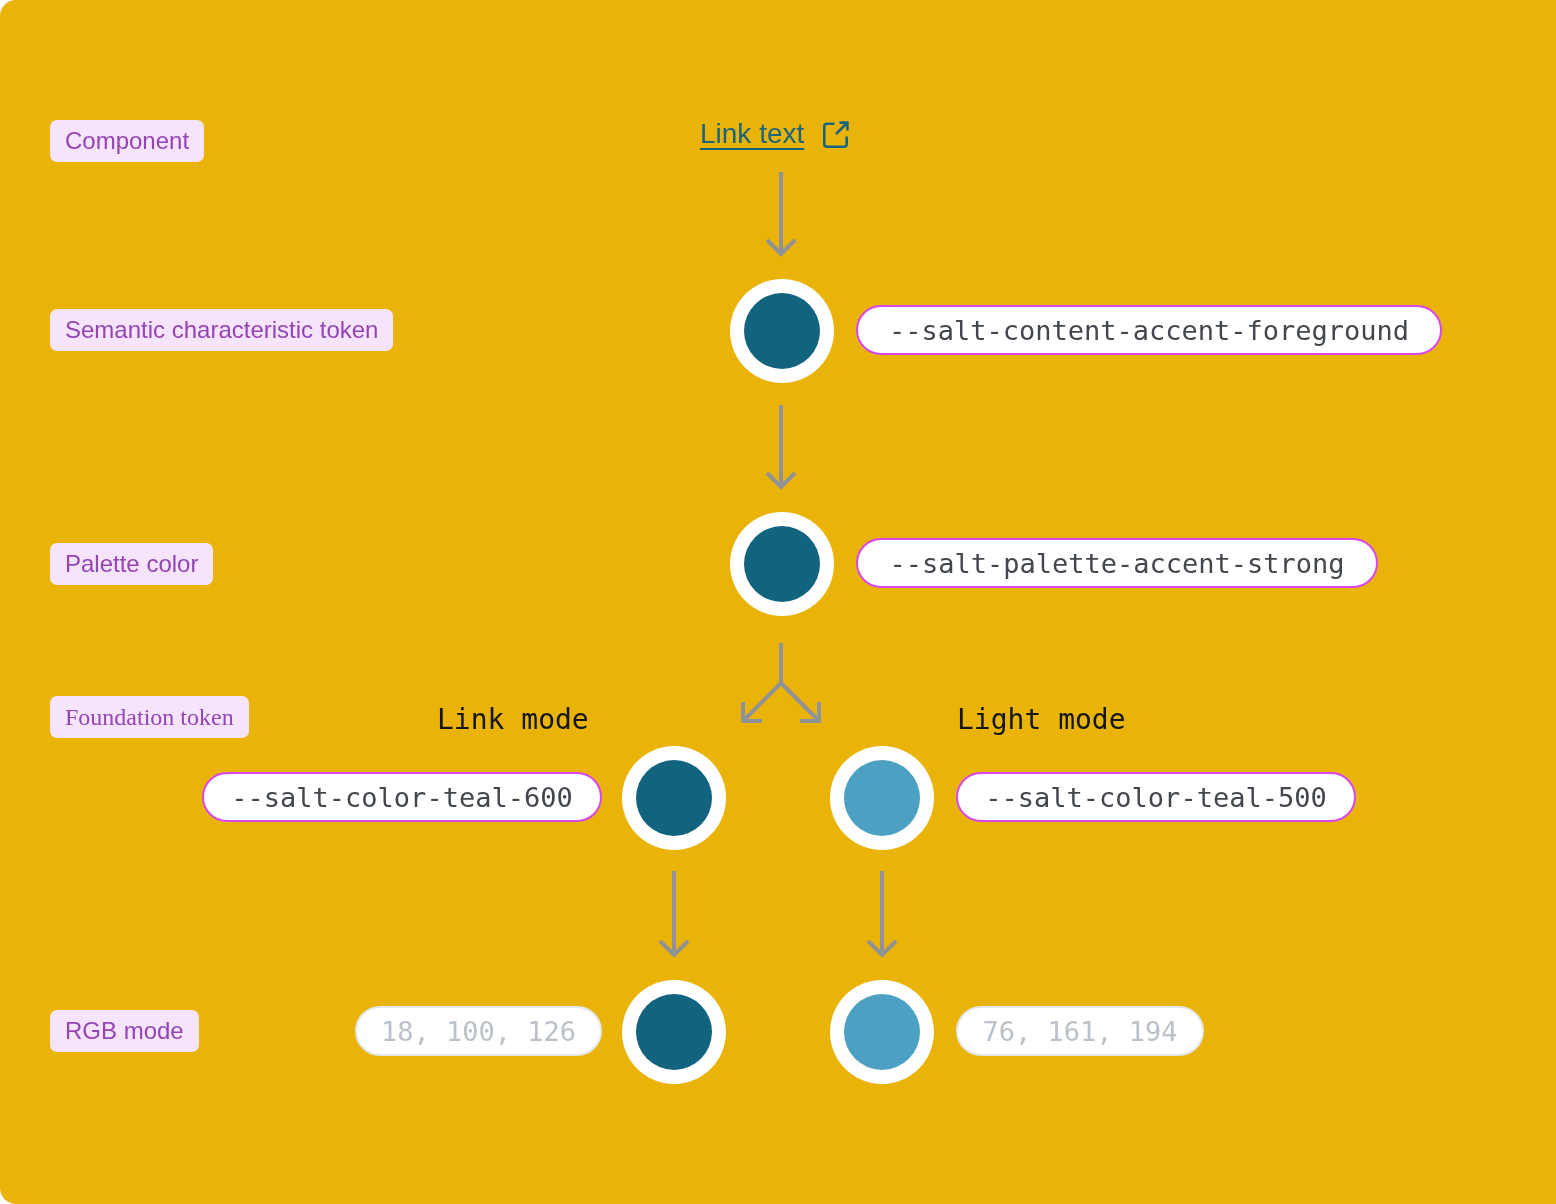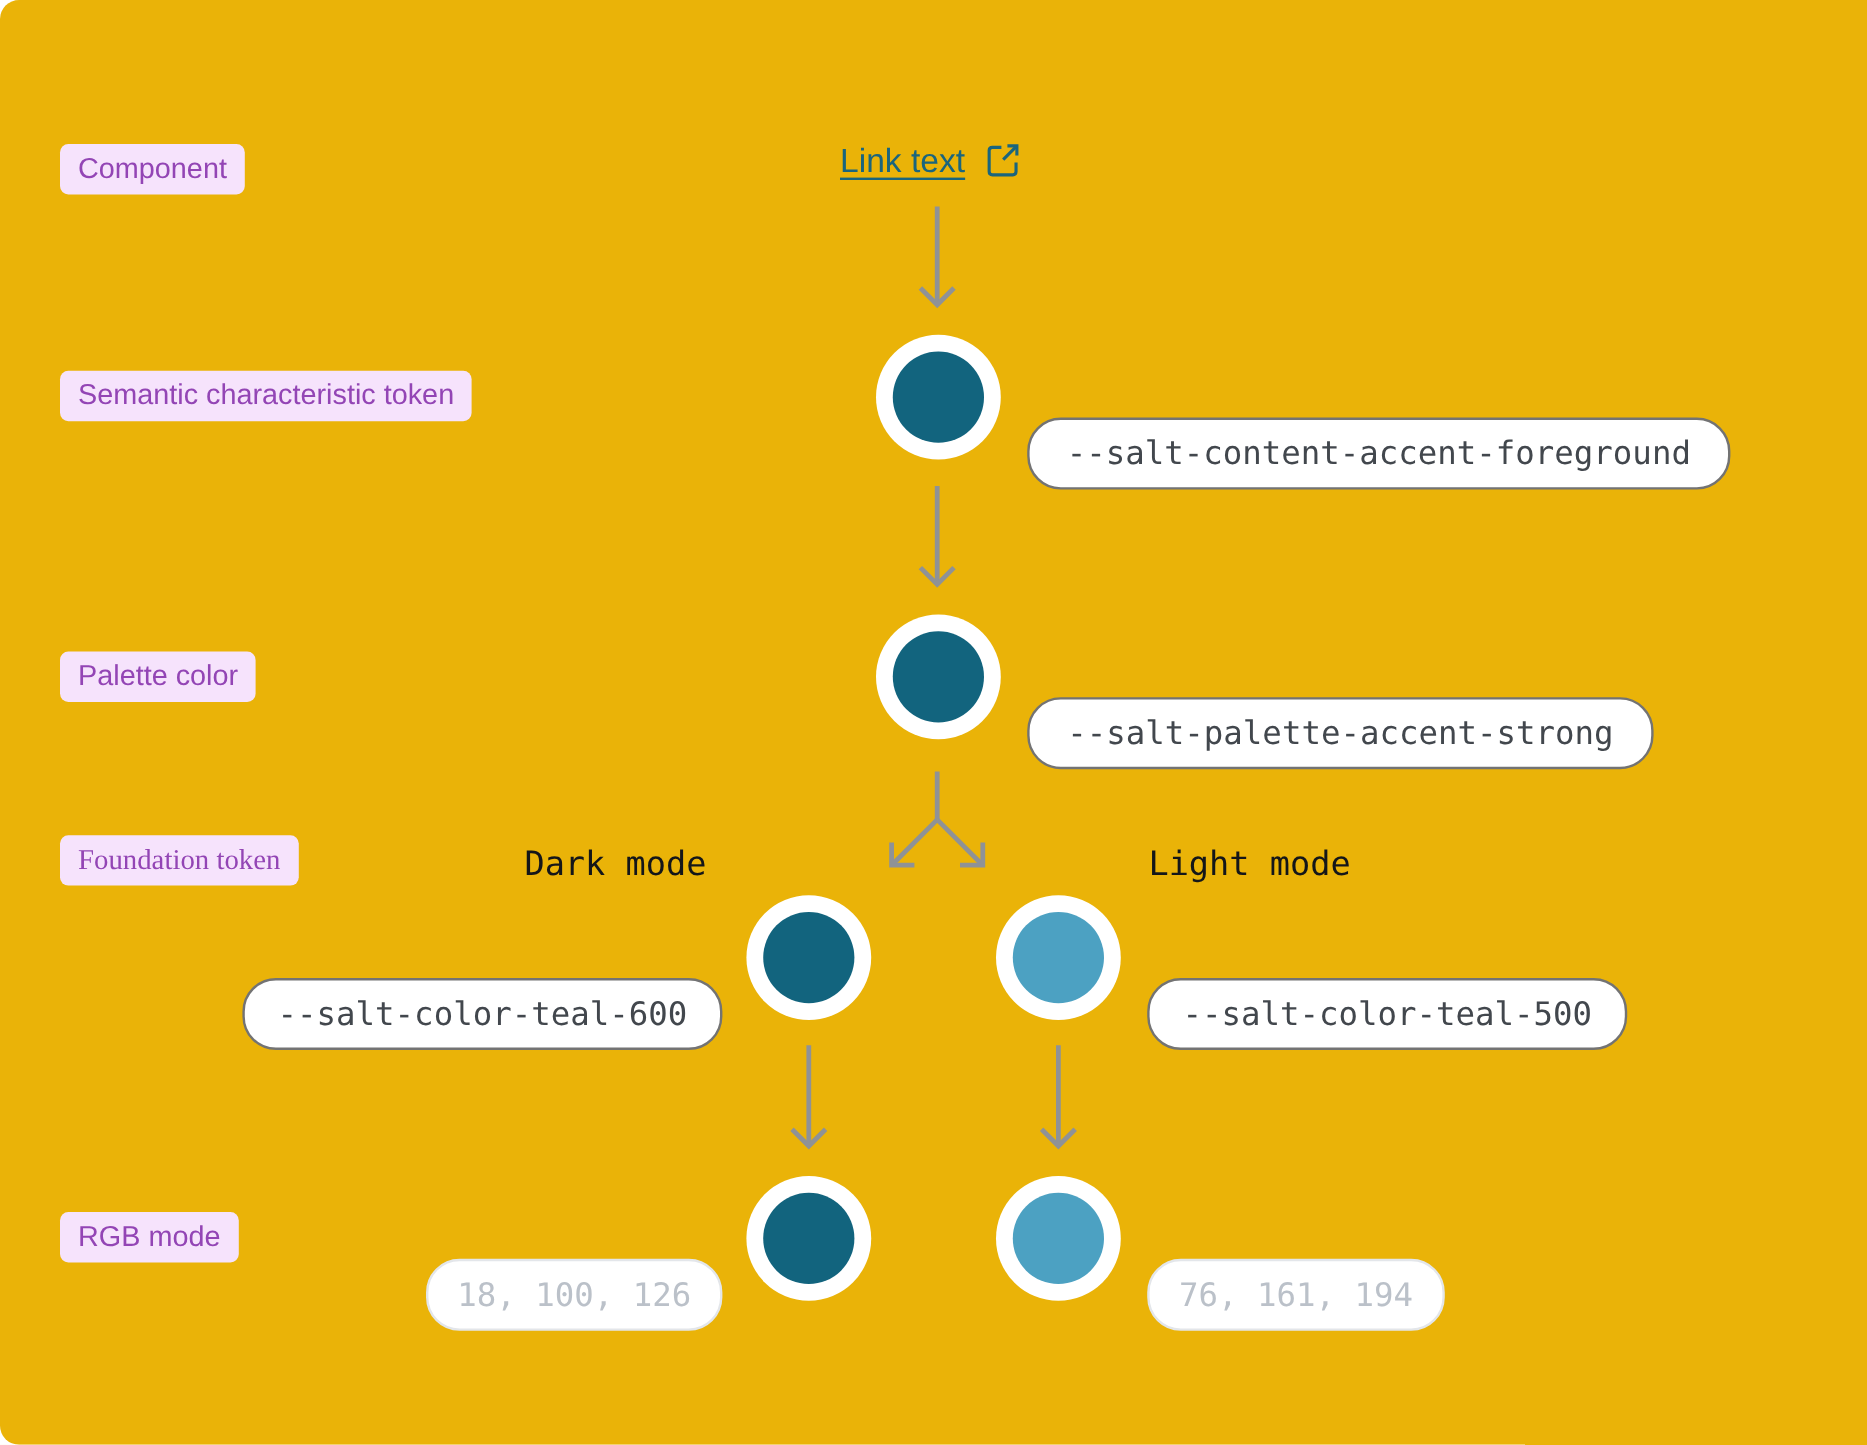--- a/index.html
+++ b/index.html
@@ -32,21 +32,21 @@
     font-size: 24px;
     white-space: nowrap;
   }
 
   
   .link-wrap {
     position: absolute;
     left: 700px;
     top: 118px;
     display: flex;
-    align-items: flex-start;
+    align-items: flex-end;
     gap: 16px;
     cursor: pointer;
   }
   .link-label {
     font-size: 28px;
     color: #1a657d;
     text-decoration: underline;
     text-underline-offset: 5px;
     text-decoration-thickness: 1.5px;
   }
@@ -66,33 +66,32 @@
     width: 76px;
     height: 76px;
     border-radius: 50%;
   }
   .swatch-dark  { background: #12647e; }
   .swatch-light { background: #4ca1c2; }
 
   
   .pill {
     position: absolute;
-    height: 60px;
+    height: 50px;
     box-sizing: border-box;
-    border: 2px solid #737373;
+    border: 2px solid #d946ef;
     border-radius: 28px;
     background: #ffffff;
     display: flex;
     align-items: center;
     justify-content: center;
     font-family: "DejaVu Sans Mono", monospace;
     font-size: 27px;
     color: #42474d;
     white-space: nowrap;
-    margin-top: 43px;
   }
   .pill-muted {
     border-color: #e3e6ea;
     color: #bbc1c9;
   }
 
   
   .mode-caption {
     position: absolute;
     font-family: "DejaVu Sans Mono", monospace;
@@ -152,21 +151,21 @@
   <div class="abs" style="left:717px; top:641px;">
     <svg width="128" height="84" viewBox="0 0 128 84" fill="none" stroke="#8f9296" stroke-width="4">
       <line x1="64" y1="2" x2="64" y2="42"></line>
       <line x1="64" y1="42" x2="26" y2="80"></line>
       <polyline points="26,61 26,80 45,80"></polyline>
       <line x1="64" y1="42" x2="102" y2="80"></line>
       <polyline points="102,61 102,80 83,80"></polyline>
     </svg>
   </div>
 
-  <div class="mode-caption" style="left:437px; top:703px;">Dark mode</div>
+  <div class="mode-caption" style="left:437px; top:703px;">Link mode</div>
   <div class="mode-caption" style="left:957px; top:703px;">Light mode</div>
 
   <div class="pill" style="left:202px; top:772px; width:400px;">--salt-color-teal-600</div>
   <div class="node" style="left:622px; top:746px;">
     <div class="swatch swatch-dark"></div>
   </div>
   <div class="node" style="left:830px; top:746px;">
     <div class="swatch swatch-light"></div>
   </div>
   <div class="pill" style="left:956px; top:772px; width:400px;">--salt-color-teal-500</div>

